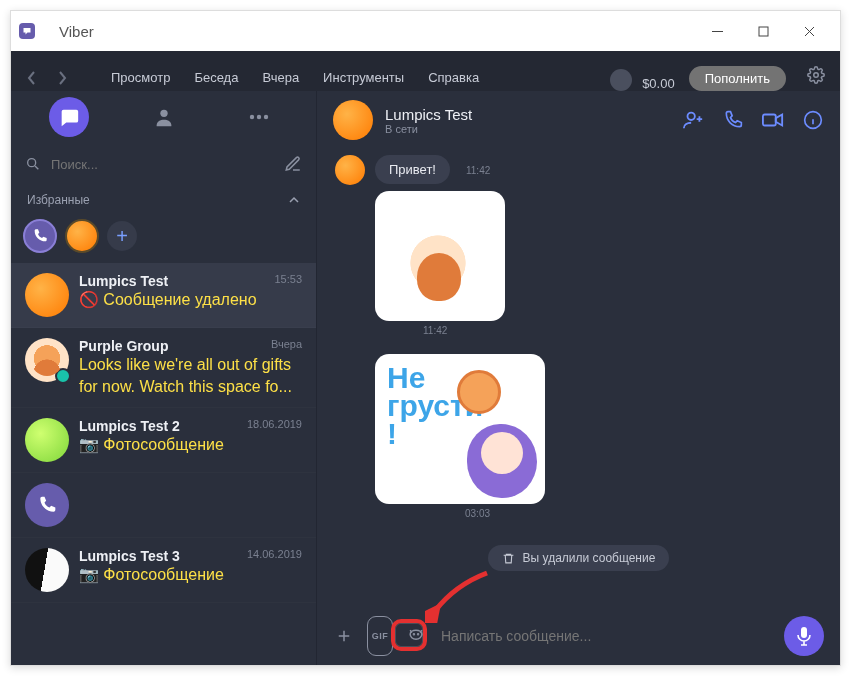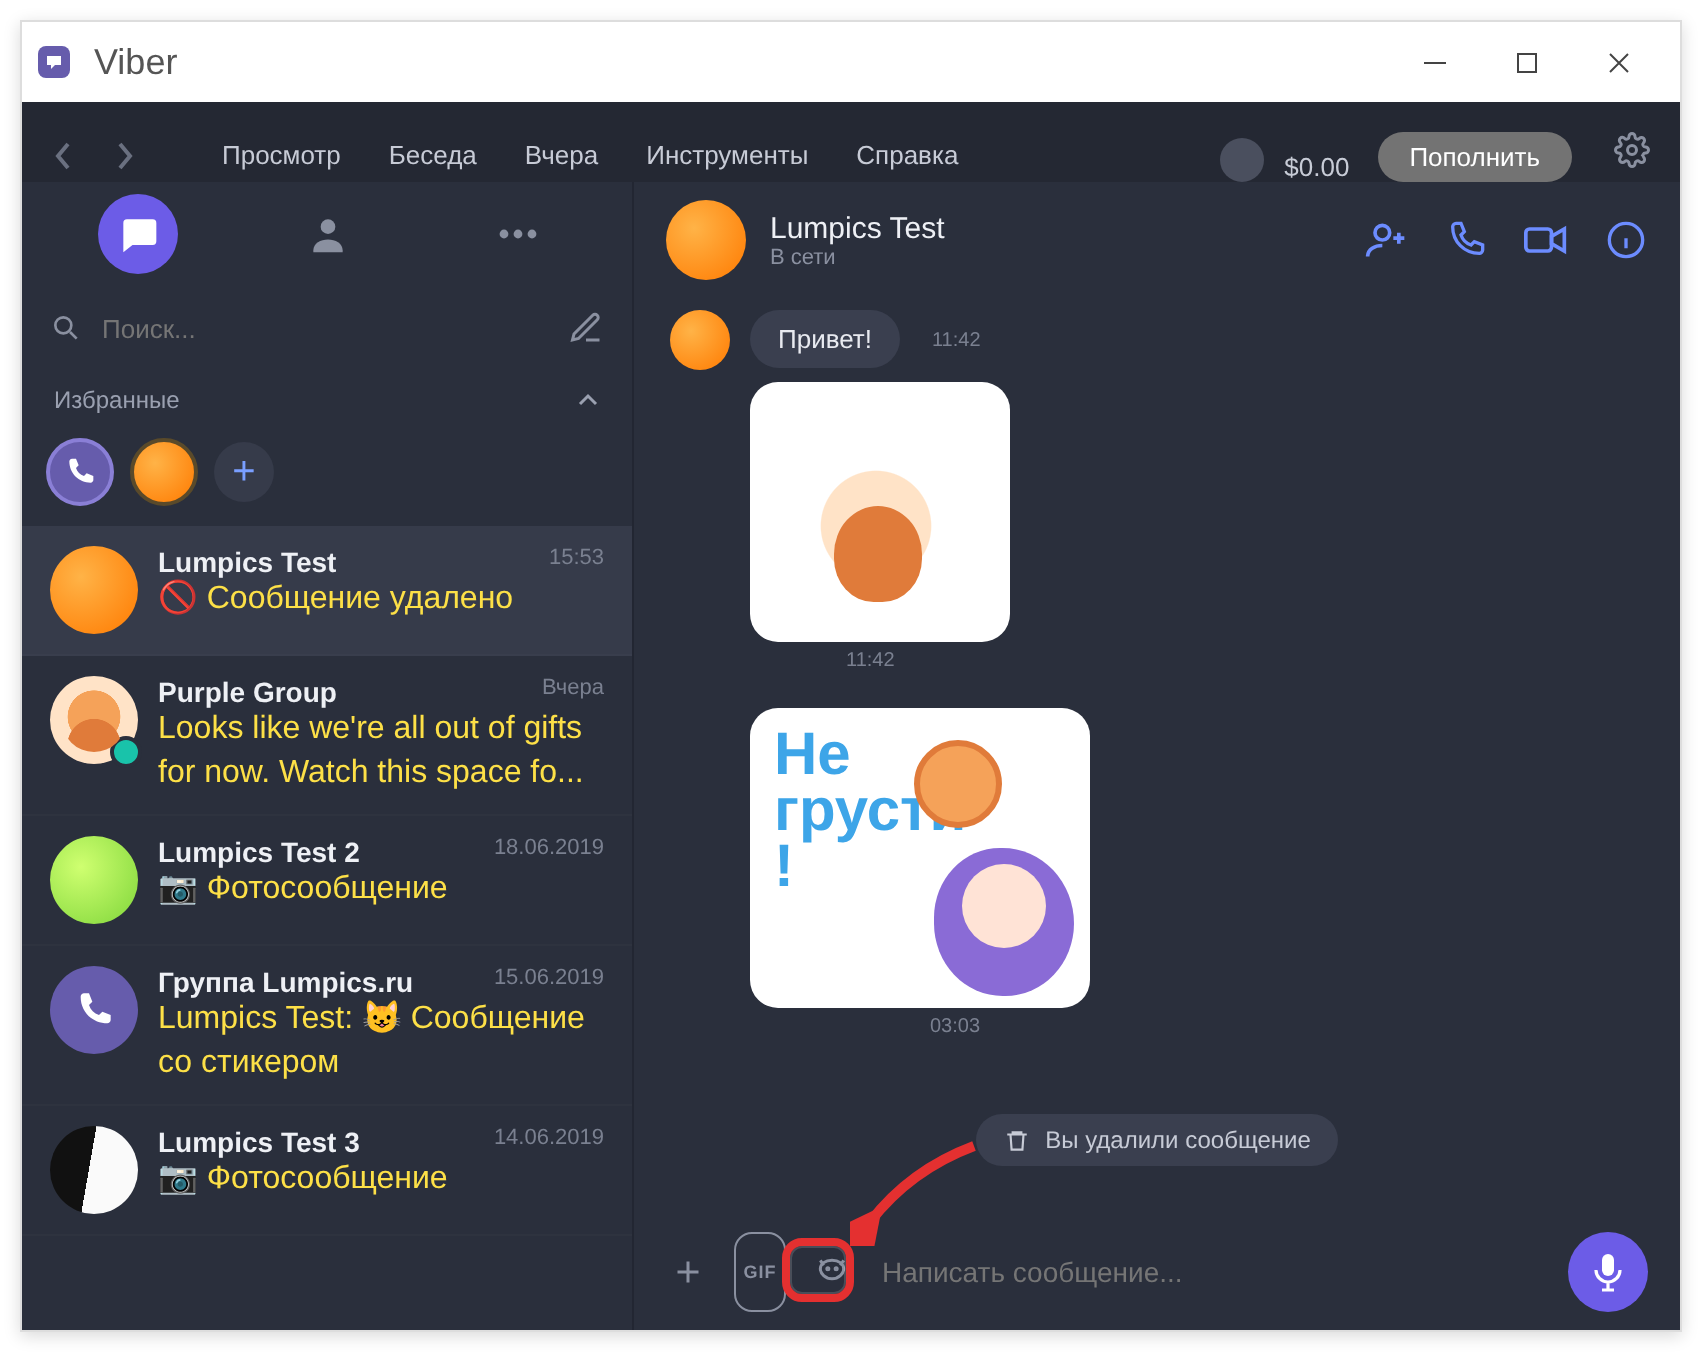--- a/index.html
+++ b/index.html
@@ -1,21 +1,21 @@
 <!DOCTYPE html>
 <html><head>
 <meta charset="utf-8">
 <style>
 * { margin:0; padding:0; box-sizing:border-box; font-family:-apple-system,Segoe UI,Arial,sans-serif; }
 body { background:#fff; display:flex; justify-content:center; align-items:flex-start; padding:10px; }
 .frame { width:831px; height:656px; border:1px solid #ddd; box-shadow:0 2px 8px rgba(0,0,0,.15); background:#fff; display:flex; flex-direction:column; overflow:hidden; position:relative; }
 
 
 .titlebar { height:40px; background:#fff; display:flex; align-items:center; justify-content:space-between; padding:0 8px; }
-.titlebar-left { display:flex; align-items:center; gap:12px; font-size:18px; color:#555; }
+.titlebar-left { display:flex; align-items:center; gap:24px; font-size:15px; color:#555; }
 .viber-logo { width:16px; height:16px; background:#665CAC; border-radius:4px; position:relative; }
 .viber-logo::after { content:""; position:absolute; inset:3px; background:#fff; border-radius:2px; clip-path:polygon(15% 20%,85% 20%,85% 65%,55% 65%,35% 85%,35% 65%,15% 65%); }
 .winctrls { display:flex; }
 .winctrl { width:46px; height:40px; display:flex; align-items:center; justify-content:center; color:#444; cursor:pointer; }
 .winctrl svg { width:11px; height:11px; }
 
 
 .menubar { height:40px; background:#242833; display:flex; align-items:flex-end; padding:0 8px; gap:4px; color:#b8bdc9; font-size:13px; }
 .navbtn { width:26px; height:26px; display:flex; align-items:center; justify-content:center; color:#6a7080; cursor:pointer; }
 .menuitem { padding:6px 10px; cursor:pointer; color:#c7cbd6; }
@@ -79,21 +79,21 @@
 .sticker { width:130px; height:130px; border-radius:14px; position:relative; }
 .sticker.s1 { background:#fff; }
 .sticker.s1::before { content:""; position:absolute; left:28px; bottom:10px; width:70px; height:80px; background:radial-gradient(circle at 50% 40%, #ffe3c7 46%, transparent 47%); border-radius:50%; }
 .sticker.s1::after { content:""; position:absolute; left:42px; bottom:20px; width:44px; height:48px; background:#e07b3a; border-radius:50% 50% 45% 45%; }
 .sticker.s2 { width:170px; height:150px; background:#fff; }
 .sticker.s2 .txt { position:absolute; left:12px; top:10px; color:#3da5e8; font-weight:800; font-size:30px; font-family:Comic Sans MS,cursive; line-height:.93; }
 .sticker.s2 .cat2 { position:absolute; right:44px; top:16px; width:44px; height:44px; background:#f5a259; border-radius:50%; border:3px solid #e07b3a; }
 .sticker.s2 .hair { position:absolute; right:8px; bottom:6px; width:70px; height:74px; background:#8a6bd6; border-radius:48% 52% 50% 50%; }
 .sticker.s2 .face { position:absolute; right:22px; bottom:30px; width:42px; height:42px; background:#ffe3d6; border-radius:50%; }
 .sttime { color:#7a8090; font-size:10px; margin:4px 0 12px 48px; }
-.syschip { align-self:center; background:#3a3f4f; color:#c7cbd6; font-size:12px; padding:6px 14px; border-radius:16px; display:flex; align-items:center; gap:8px; margin-top:20px; }
+.syschip { align-self:center; background:#3a3f4f; color:#c7cbd6; font-size:12px; padding:6px 14px; border-radius:16px; display:flex; align-items:center; gap:8px; margin-top:8px; }
 
 .composer { height:58px; display:flex; align-items:center; padding:0 16px; gap:14px; color:#8a90a0; position:relative; }
 .cicon { width:22px; height:22px; cursor:pointer; display:flex; align-items:center; justify-content:center; }
 .gifchip { font-size:9px; font-weight:700; border:1.5px solid #8a90a0; border-radius:9px; padding:14px 4px; letter-spacing:.5px; }
 .composer input { flex:1; background:transparent; border:none; outline:none; color:#c7cbd6; font-size:14px; }
 .micbtn { width:40px; height:40px; border-radius:50%; background:#6c5ce7; color:#fff; display:flex; align-items:center; justify-content:center; cursor:pointer; }
 
 
 .anno-ring { position:absolute; width:36px; height:32px; border:4px solid #e43030; border-radius:10px; pointer-events:none; box-shadow:0 0 0 1px rgba(255,255,255,.15) inset; }
 .anno-arrow { position:absolute; pointer-events:none; }
@@ -242,27 +242,20 @@
               </div>
               <div class="chatpreview">📷 Фотосообщение</div>
             </div>
           </div>
           <div class="chatitem">
             <div class="ava viberg">
               <svg width="20" height="20" viewBox="0 0 24 24" fill="currentColor">
                 <path d="M6 2c-1 0-2 1-2 2 0 9 7 16 16 16 1 0 2-1 2-2v-3l-5-2-2 2c-3-1-5-3-6-6l2-2-2-5H6z"></path>
               </svg>
             </div>
-            <div class="chatbody">
-              <div class="chatline1">
-                <span class="chatname">Группа Lumpics.ru</span>
-                <span class="chattime">15.06.2019</span>
-              </div>
-              <div class="chatpreview">Lumpics Test: 😺 Сообщение со стикером</div>
-            </div>
           </div>
           <div class="chatitem">
             <div class="ava half"></div>
             <div class="chatbody">
               <div class="chatline1">
                 <span class="chatname">Lumpics Test 3</span>
                 <span class="chattime">14.06.2019</span>
               </div>
               <div class="chatpreview">📷 Фотосообщение</div>
             </div>

